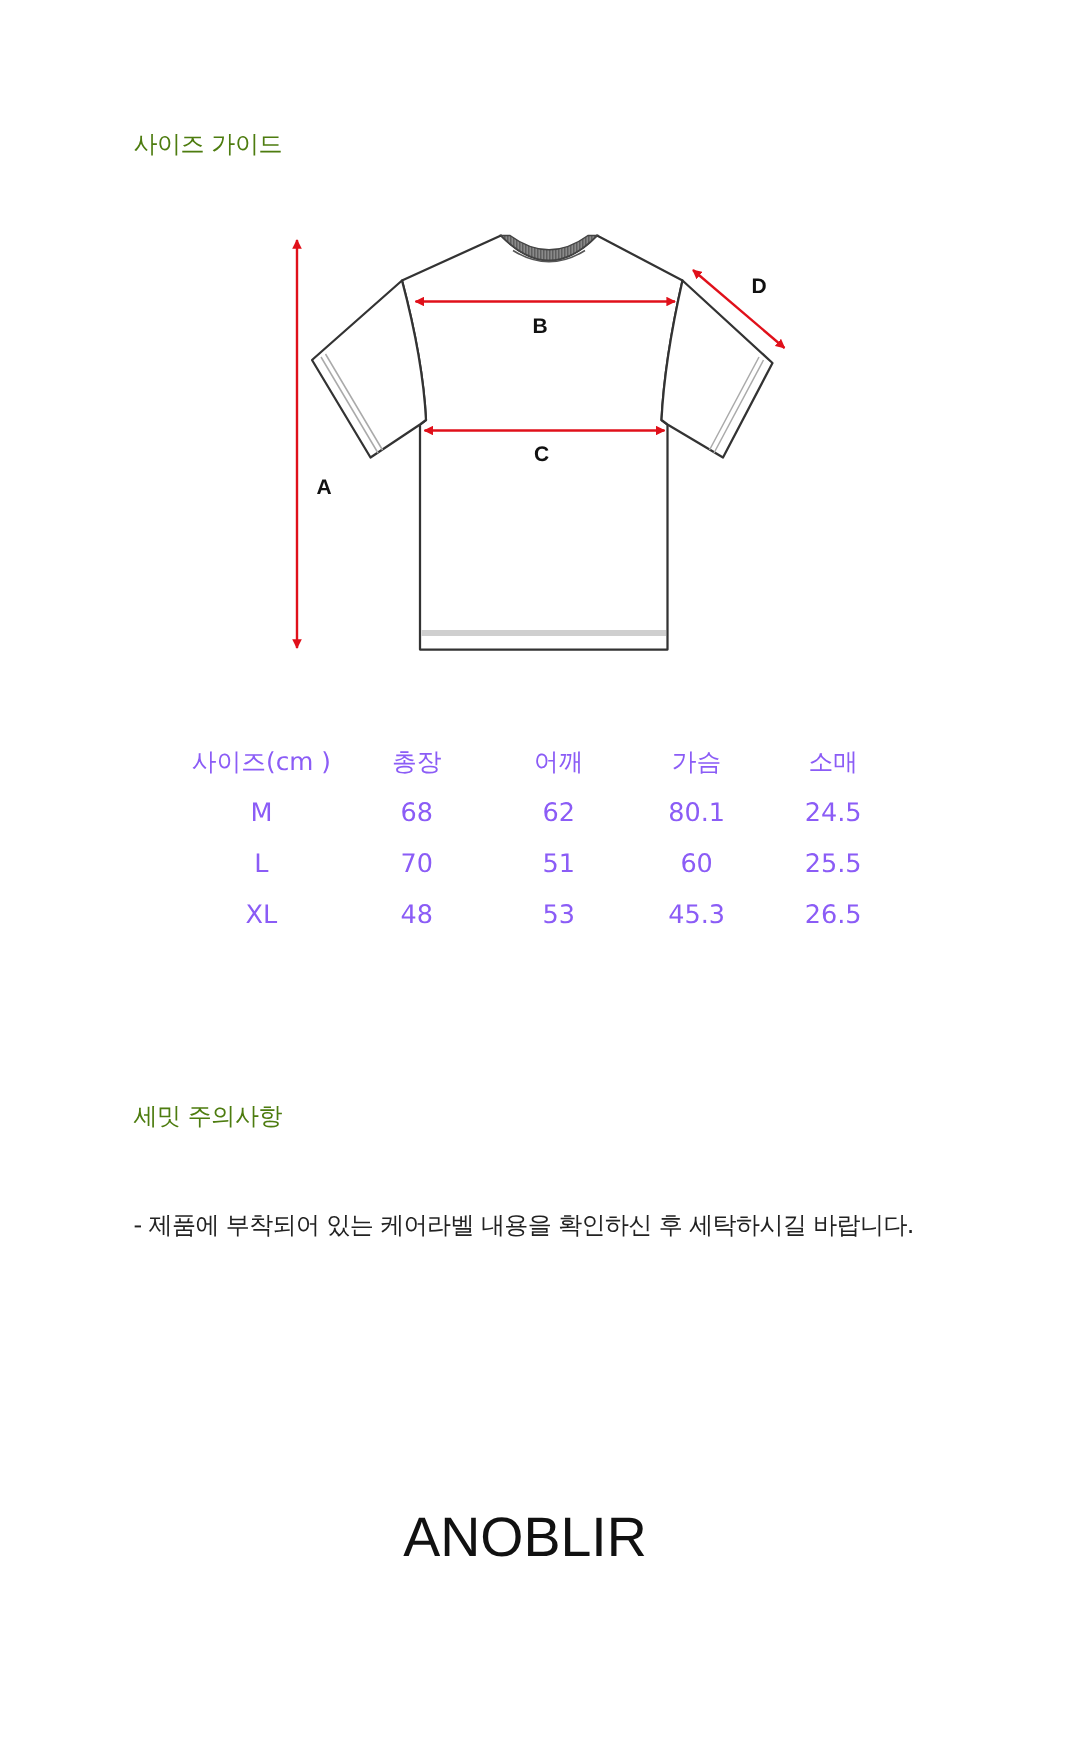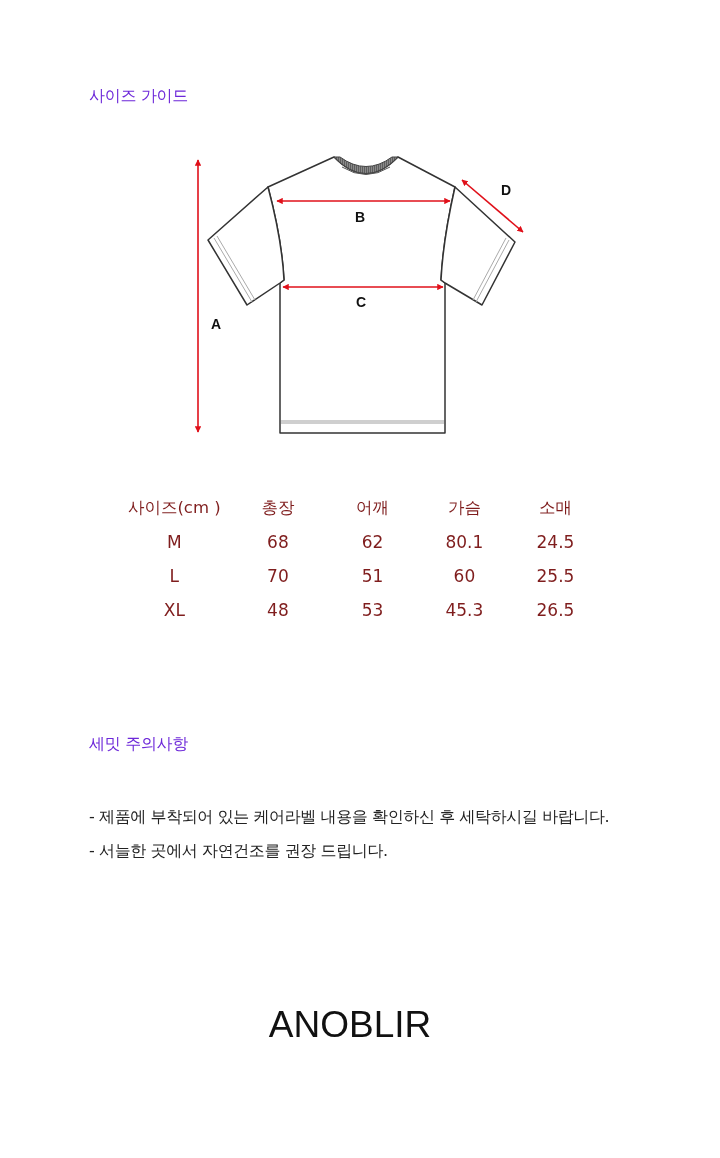--- a/index.html
+++ b/index.html
@@ -1,28 +1,28 @@
 <!DOCTYPE html>
 <html><head>
   <meta charset="utf-8">
   <style>
     html, body { margin: 0; padding: 0; background: #ffffff; }
     body {
       width: 720px; height: 1158px; position: relative; overflow: hidden;
       font-family: "DejaVu Sans", "Liberation Sans", sans-serif; color: #1a1a1a;
     }
     .section-title {
-      position: absolute; left: 89px; font-size: 16px; letter-spacing: -0.3px; color: #6d28d9;
+      position: absolute; left: 89px; font-size: 16px; letter-spacing: -0.3px; color: #4d7c0f;
     }
     #size-title { top: 86px; }
     #care-title { top: 734px; }
     #diagram { position: absolute; left: 0; top: 0; }
     .size-table {
       position: absolute; left: 120px; top: 491px; width: 480px;
-      border-collapse: collapse; font-size: 17px; color: #7f1d1d;
+      border-collapse: collapse; font-size: 17px; color: #8b5cf6;
     }
     .size-table td, .size-table th {
       font-weight: normal; text-align: center; padding: 0; height: 34px;
     }
     .size-table th { font-size: 16.5px; }
     .col-size { width: 110px; }
     .col-a { width: 100px; }
     .col-b { width: 92px; }
     .col-c { width: 94px; }
     .col-d { width: 90px; }
@@ -121,16 +121,15 @@
       <td>45.3</td>
       <td>26.5</td>
     </tr>
   </tbody>
 </table>
 
 <div id="care-title" class="section-title">세밋 주의사항</div>
 
 <ul class="care-list">
   <li>- 제품에 부착되어 있는 케어라벨 내용을 확인하신 후 세탁하시길 바랍니다.</li>
-  <li>- 서늘한 곳에서 자연건조를 권장 드립니다.</li>
 </ul>
 
 <div class="brand">ANOBLIR</div>
 
 </body></html>

